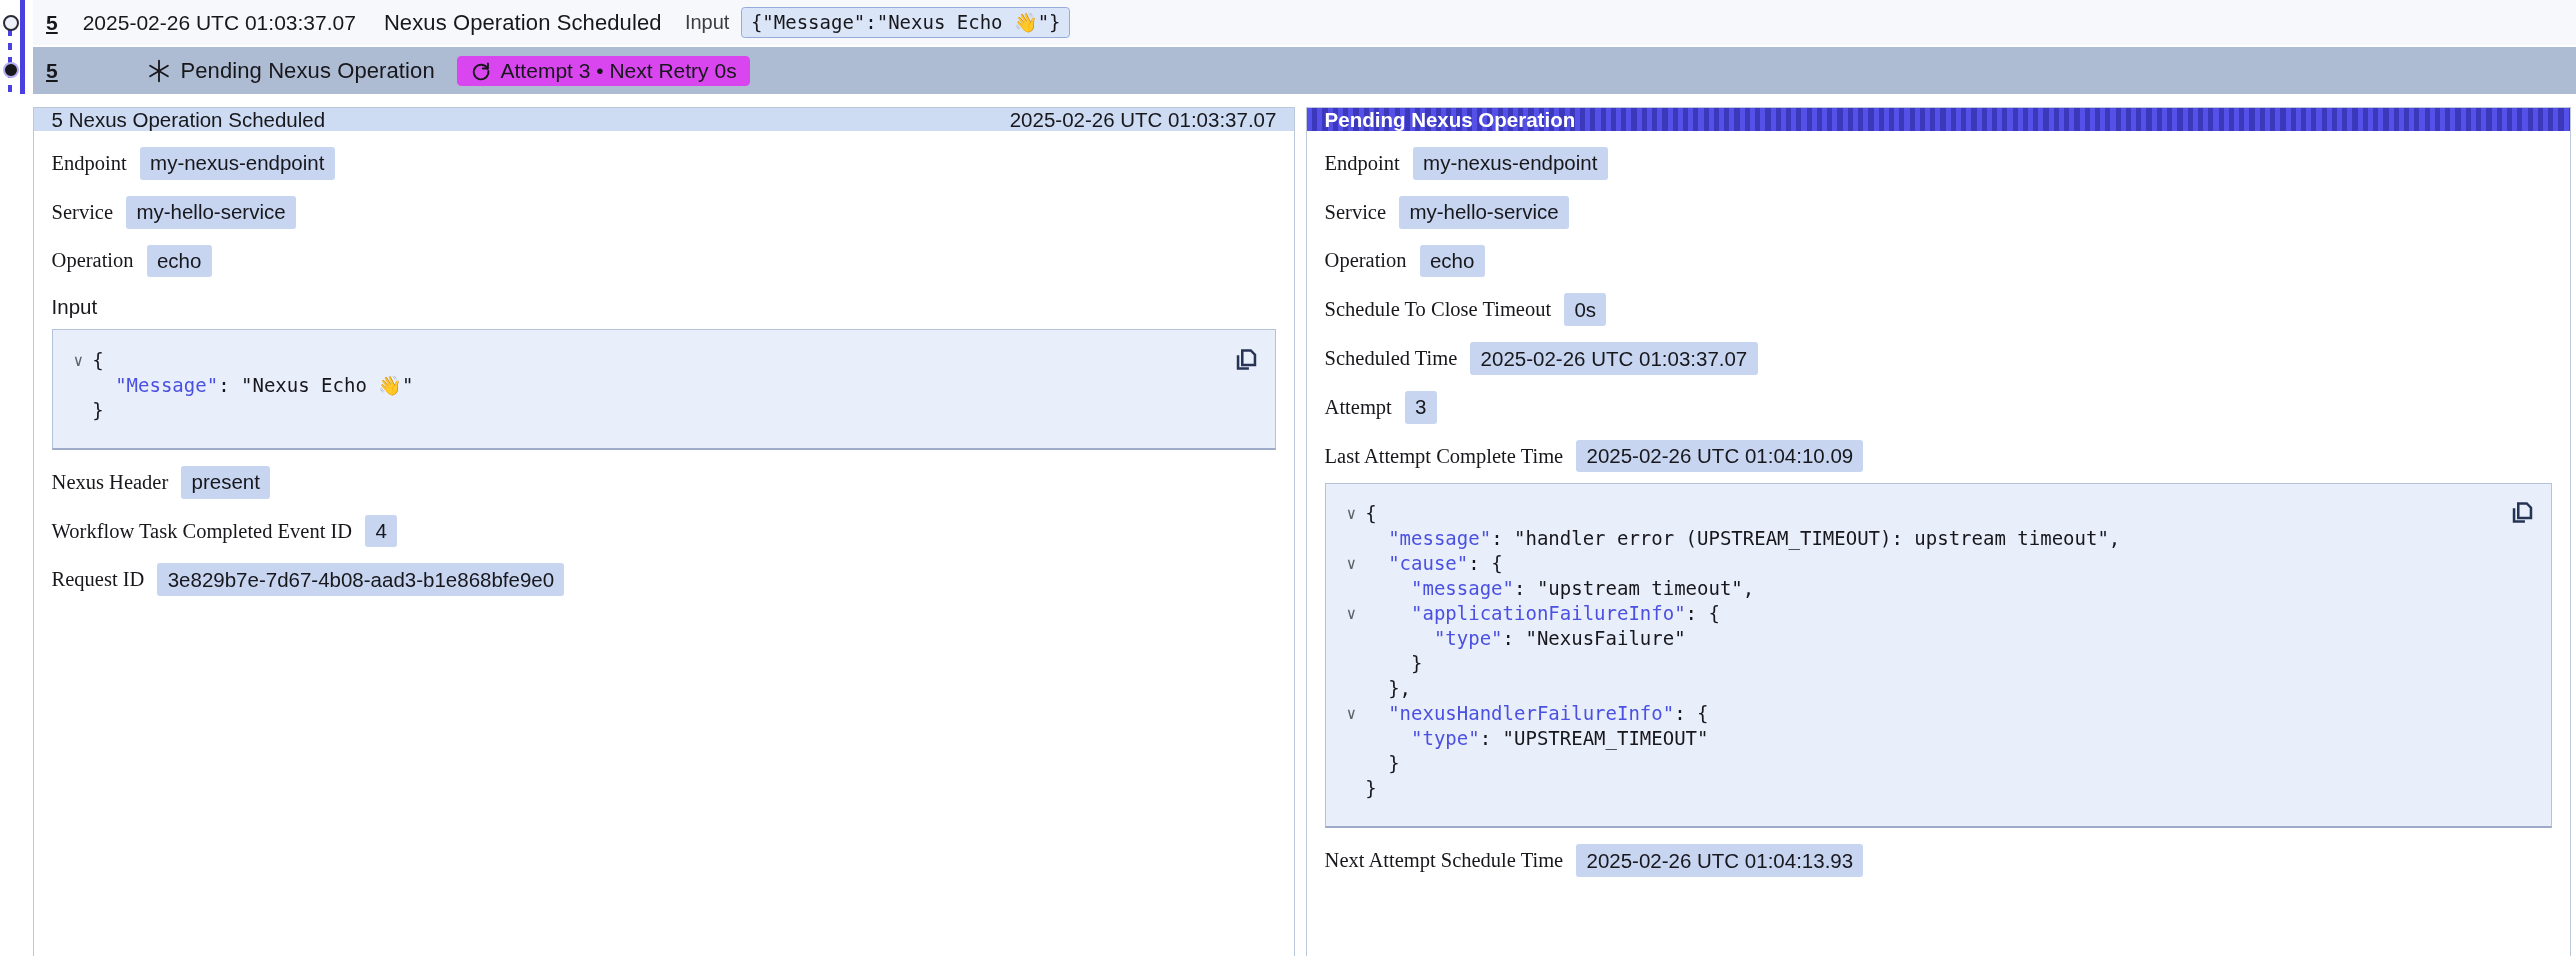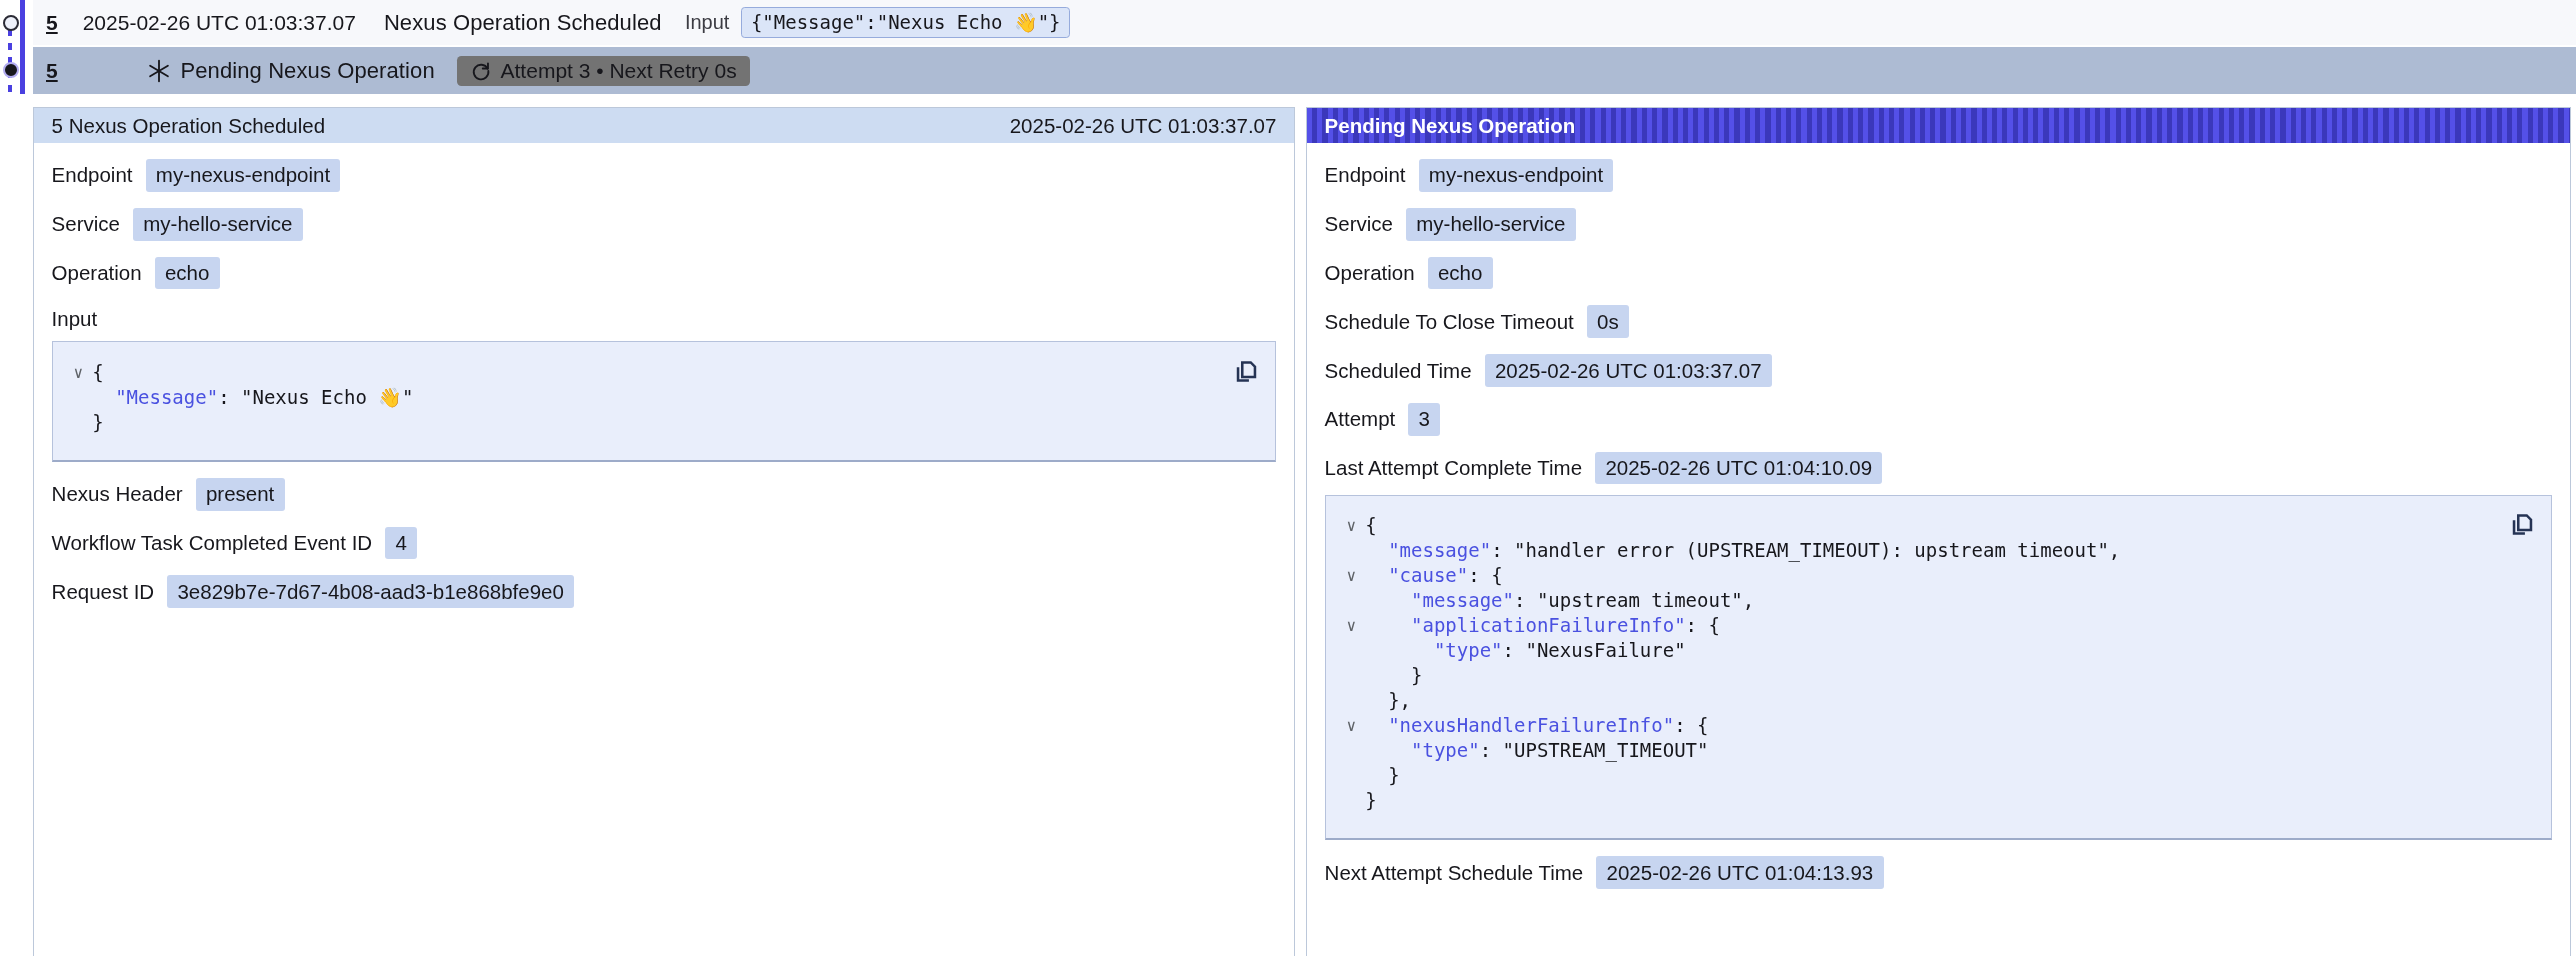--- a/index.html
+++ b/index.html
@@ -22,38 +22,38 @@
   .row-2 { top:47px; height:47px; background:#adbbd3; }
   .evt-id { font-size:21px; font-weight:600; text-decoration:underline; margin-left:13px; }
   .evt-time { font-size:21px; margin-left:25px; }
   .evt-title { font-size:22px; font-weight:400; margin-left:28px; letter-spacing:0.1px; }
   .evt-input-label { font-size:20px; color:#3c3c43; margin-left:23.4px; }
   .evt-input-chip { margin-left:11.7px; font-family:"DejaVu Sans Mono", monospace; font-size:19px;
     background:#dbe5f8; border:1.5px solid #96abdc; border-radius:3.7px; padding:2.9px 8.8px; color:#17171c; }
   .asterisk-wrap { margin-left:88px; display:flex; align-items:center; }
   .row-2 .evt-title { margin-left:8.8px; }
   .retry-badge { margin-left:22px; display:flex; align-items:center; gap:8.8px;
-    background:#737373; border-radius:4.4px; padding:3px 13px; }
+    background:#d946ef; border-radius:4.4px; padding:3px 13px; }
   .retry-badge span { font-size:21px; color:#17171c; }
 
   
   .panel { position:absolute; top:107px; bottom:-1.5px; border:0.7px solid #bcc8da; background:#fff; overflow:hidden; }
   .panel-left { left:33px; width:1262px; }
   .panel-right { left:1306px; width:1265px; }
 
-  .panel-header { height:35px; display:flex; align-items:center; justify-content:space-between;
+  .panel-header { height:23px; display:flex; align-items:center; justify-content:space-between;
     padding:0 17.6px; font-size:20.5px; }
   .panel-header.plain { background:#cddcf2; color:#17171c; }
   .panel-header.striped {
     background:repeating-linear-gradient(90deg,#5450e8 0 5.1px,#3b38bb 5.1px 10.3px);
     color:#ffffff; font-weight:600; }
 
   .field-row { display:flex; align-items:center; gap:13px; margin-top:16px; min-height:29px;
     font-size:20.5px; padding:0 17.6px; }
-  .field-label { color:#17171c; white-space:nowrap; }
+  .field-label { color:#17171c; white-space:nowrap;font-family:Liberation Serif, serif; }
   .chip { background:#c7d5f0; border-radius:3px; padding:4.4px 10.3px; color:#17171c; white-space:nowrap; }
   .field-link { text-decoration:underline; color:#17171c; cursor:pointer; }
 
   .section-label { font-size:20.5px; margin:17.6px 17.6px 0; }
 
   .code-block { position:relative; margin:10.3px 17.6px 0; background:#e9eefb;
     border:0.7px solid #b6c2dc; border-bottom:2.2px solid #9dabc9;
     font-family:"DejaVu Sans Mono", monospace; font-size:19px; line-height:25px;
     padding:17.6px 59px 25px 11.7px; }
   .code-line { display:flex; }

